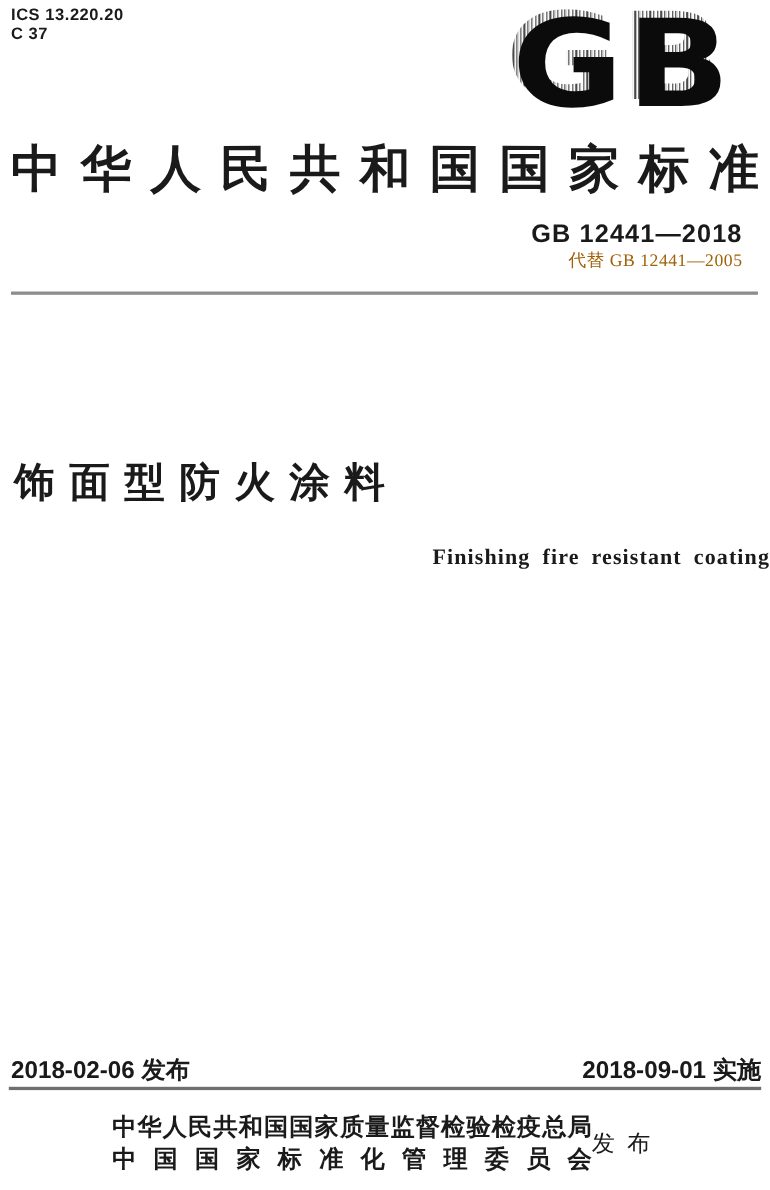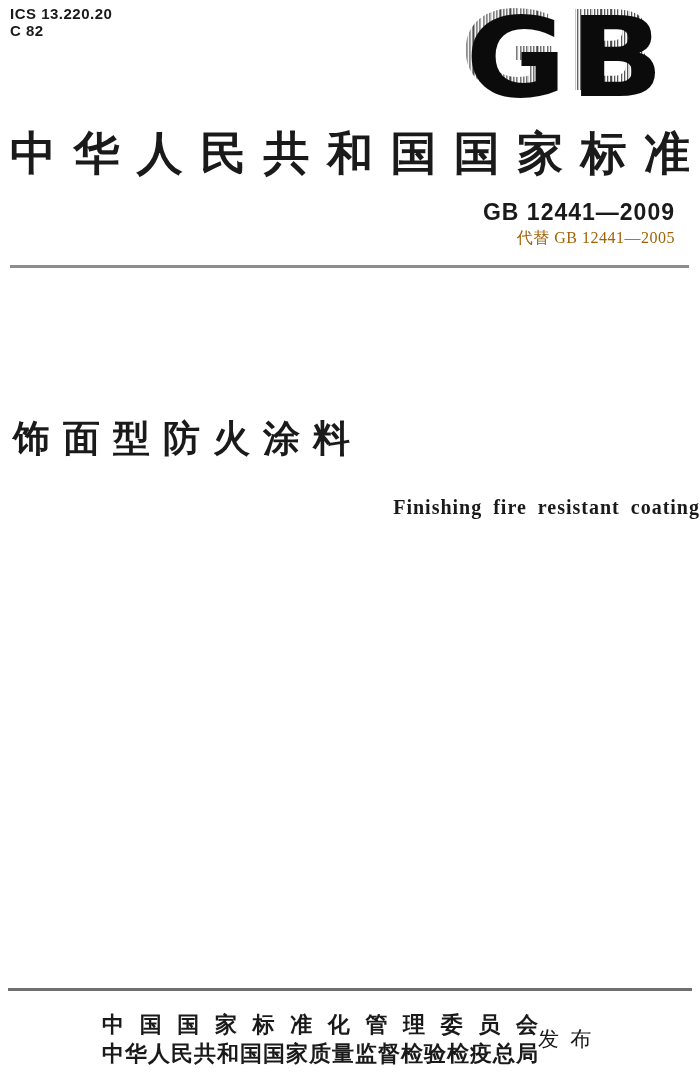--- a/index.html
+++ b/index.html
@@ -119,44 +119,48 @@
     white-space:nowrap;
   }
 </style>
 </head>
 <body>
 
 <div class="page">
 
   <div class="ics-block">
     <div>ICS 13.220.20</div>
-    <div>C 82</div>
+    <div>C 37</div>
   </div>
 
   <div class="gb-logo">
     <span class="gb-layer gb-back" aria-hidden="true">GB</span>
     <span class="gb-layer gb-front">GB</span>
   </div>
 
   <h1 class="national-heading">中华人民共和国国家标准</h1>
 
   <div class="std-block">
-    <div class="std-num">GB 12441—2009</div>
+    <div class="std-num">GB 12441—2018</div>
     <div class="replaces">代替 GB 12441—2005</div>
   </div>
 
   <hr class="rule rule-top">
 
   <div class="title-zh">饰面型防火涂料</div>
   <div class="title-en">Finishing fire resistant coating</div>
 
+  <div class="dates-row">
+    <span>2018-02-06 发布</span>
+    <span>2018-09-01 实施</span>
+  </div>
 
   <hr class="rule rule-bottom">
 
   <div class="issuers">
     <div class="issuer-lines">
+      <div class="issuer-line">中华人民共和国国家质量监督检验检疫总局</div>
       <div class="issuer-line">中国国家标准化管理委员会</div>
-      <div class="issuer-line">中华人民共和国国家质量监督检验检疫总局</div>
     </div>
     <div class="publish-label">发 布</div>
   </div>
 
 </div>
 
 </body></html>

